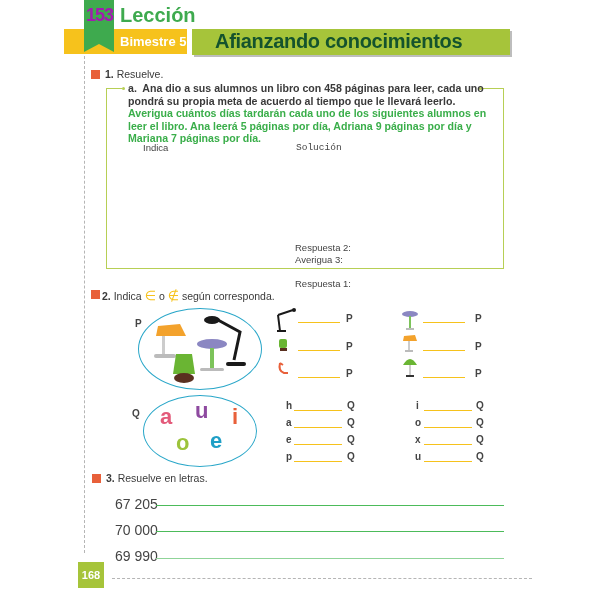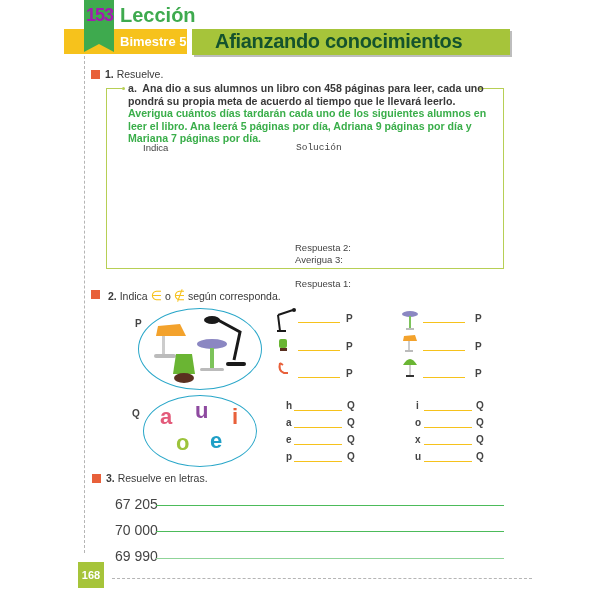--- a/index.html
+++ b/index.html
@@ -81,21 +81,21 @@
 </div>
 
 <div class="abs small" style="left:143px;top:142px;">Indica</div>
 <div class="abs small" style="left:296px;top:142px;font-family:Liberation Mono, monospace;">Solución</div>
 
 <div class="abs small" style="left:295px;top:230px;margin-top:48px;">Respuesta 1:</div>
 <div class="abs small" style="left:295px;top:242px;">Respuesta 2:</div>
 <div class="abs small" style="left:295px;top:254px;">Averigua 3:</div>
 
 <div class="abs sq" style="left:91px;top:290px;"></div>
-<div class="abs sec-label" style="left:108px;top:288px;">
+<div class="abs sec-label" style="left:102px;top:288px;">
   <b>2.</b>
   <span>Indica</span>
   <span style="color:#f6c21c;font-size:13px;">∈</span>
   <span>o</span>
   <span style="color:#f6c21c;font-size:13px;">∉</span>
   <span>según corresponda.</span>
 </div>
 
 <div class="abs row-lbl" style="left:135px;top:318px;">P</div>
 <div class="abs ell" style="left:138px;top:308px;width:122px;height:80px;"></div>

